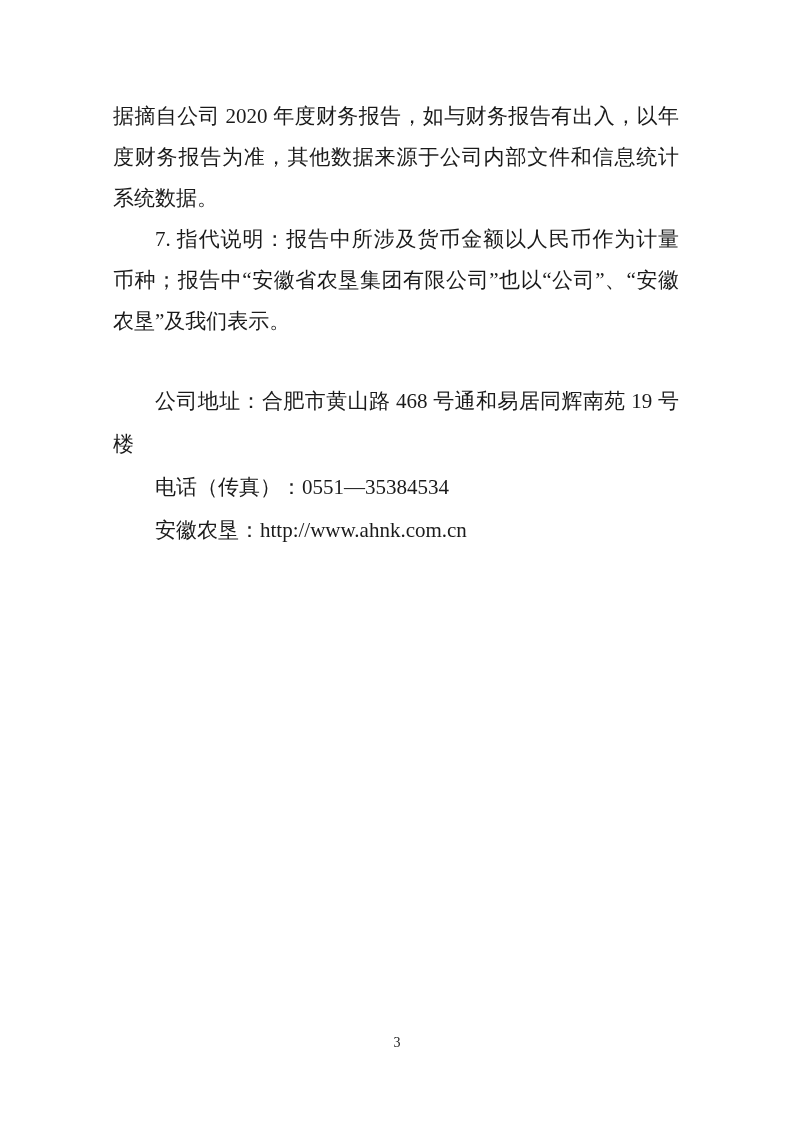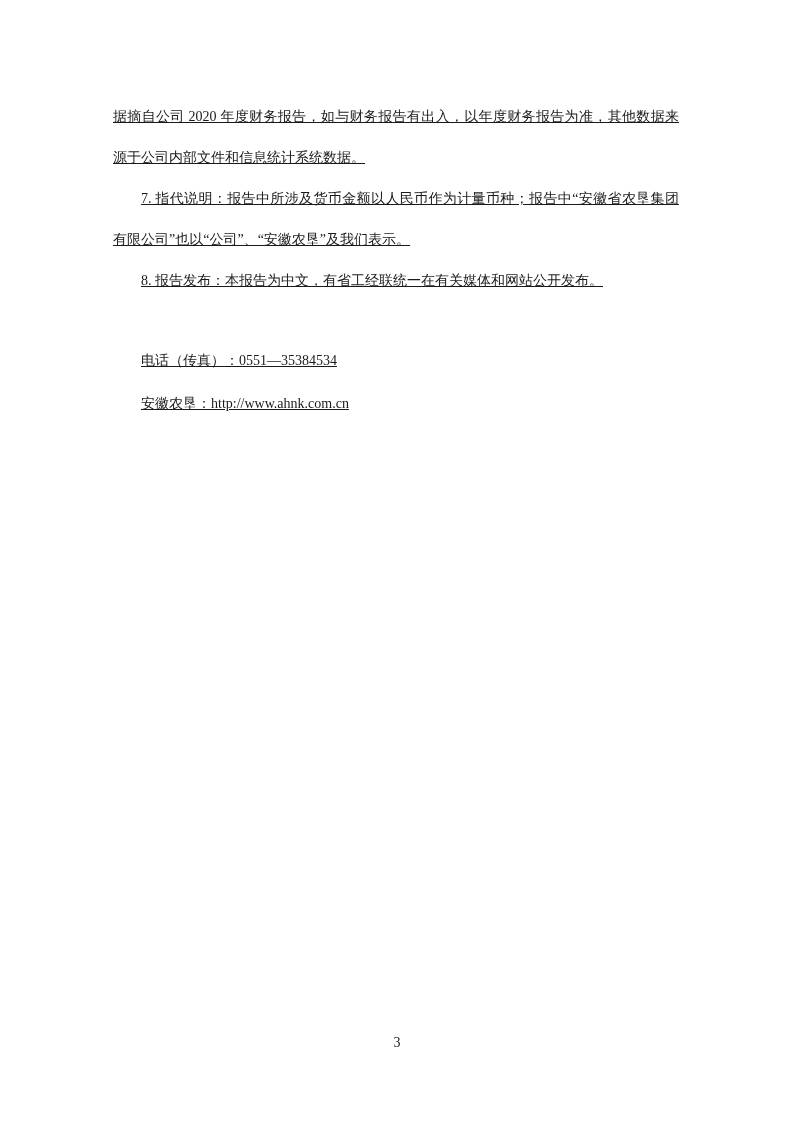--- a/index.html
+++ b/index.html
@@ -14,24 +14,23 @@
     background: #ffffff;
     overflow: hidden;
     font-family: "Liberation Serif", "DejaVu Serif", serif;
     color: #1a1a1a;
   }
   .content {
     position: absolute;
     left: 113px;
     top: 96px;
     width: 566px;
-    font-size: 14px;
+    font-size: 21px;
     line-height: 41px;
     text-align: justify;
-    text-decoration: underline;
   }
   .para {
     margin: 0;
     padding: 0;
     text-align: justify;
   }
   .indent {
     text-indent: 2em;
   }
   .contact-block {
@@ -49,22 +48,22 @@
     color: #1a1a1a;
   }
 </style>
 </head>
 <body>
 
 <div class="page">
   <div class="content">
     <p class="para">据摘自公司 2020 年度财务报告，如与财务报告有出入，以年度财务报告为准，其他数据来源于公司内部文件和信息统计系统数据。</p>
     <p class="para indent">7. 指代说明：报告中所涉及货币金额以人民币作为计量币种；报告中“安徽省农垦集团有限公司”也以“公司”、“安徽农垦”及我们表示。</p>
-    <p class="para indent">8. 报告发布：本报告为中文，有省工经联统一在有关媒体和网站公开发布。</p>
 
     <div class="contact-block">
+      <p class="para indent">公司地址：合肥市黄山路 468 号通和易居同辉南苑 19 号楼</p>
       <p class="para indent">电话（传真）：0551—35384534</p>
       <p class="para indent">安徽农垦：http://www.ahnk.com.cn</p>
     </div>
   </div>
 
   <div class="page-number">3</div>
 </div>
 
 </body></html>

